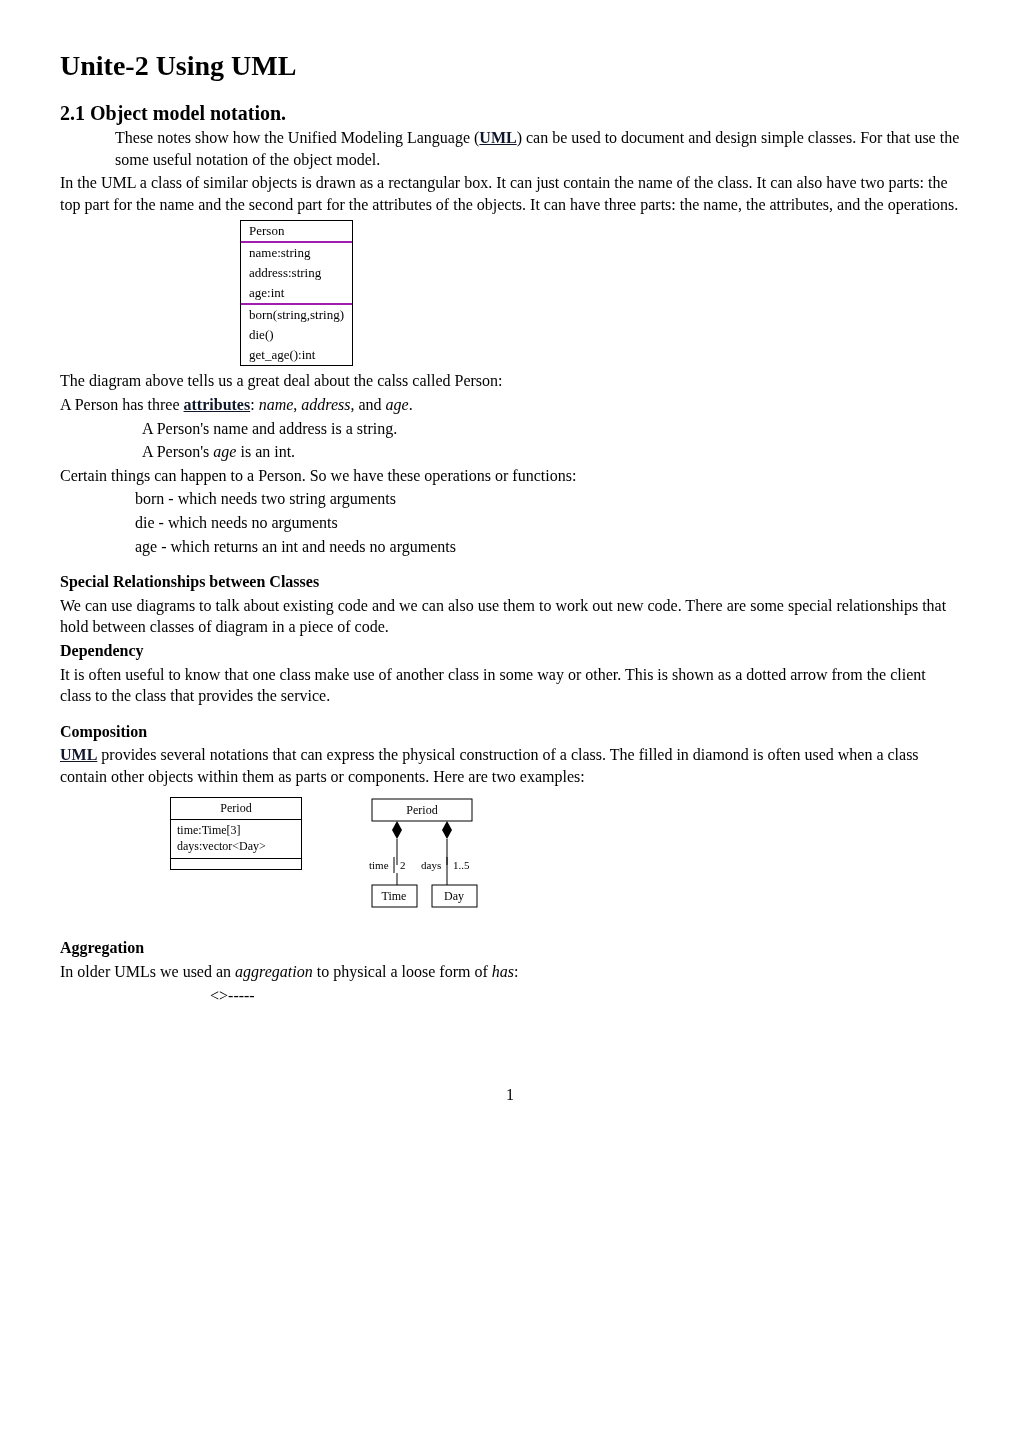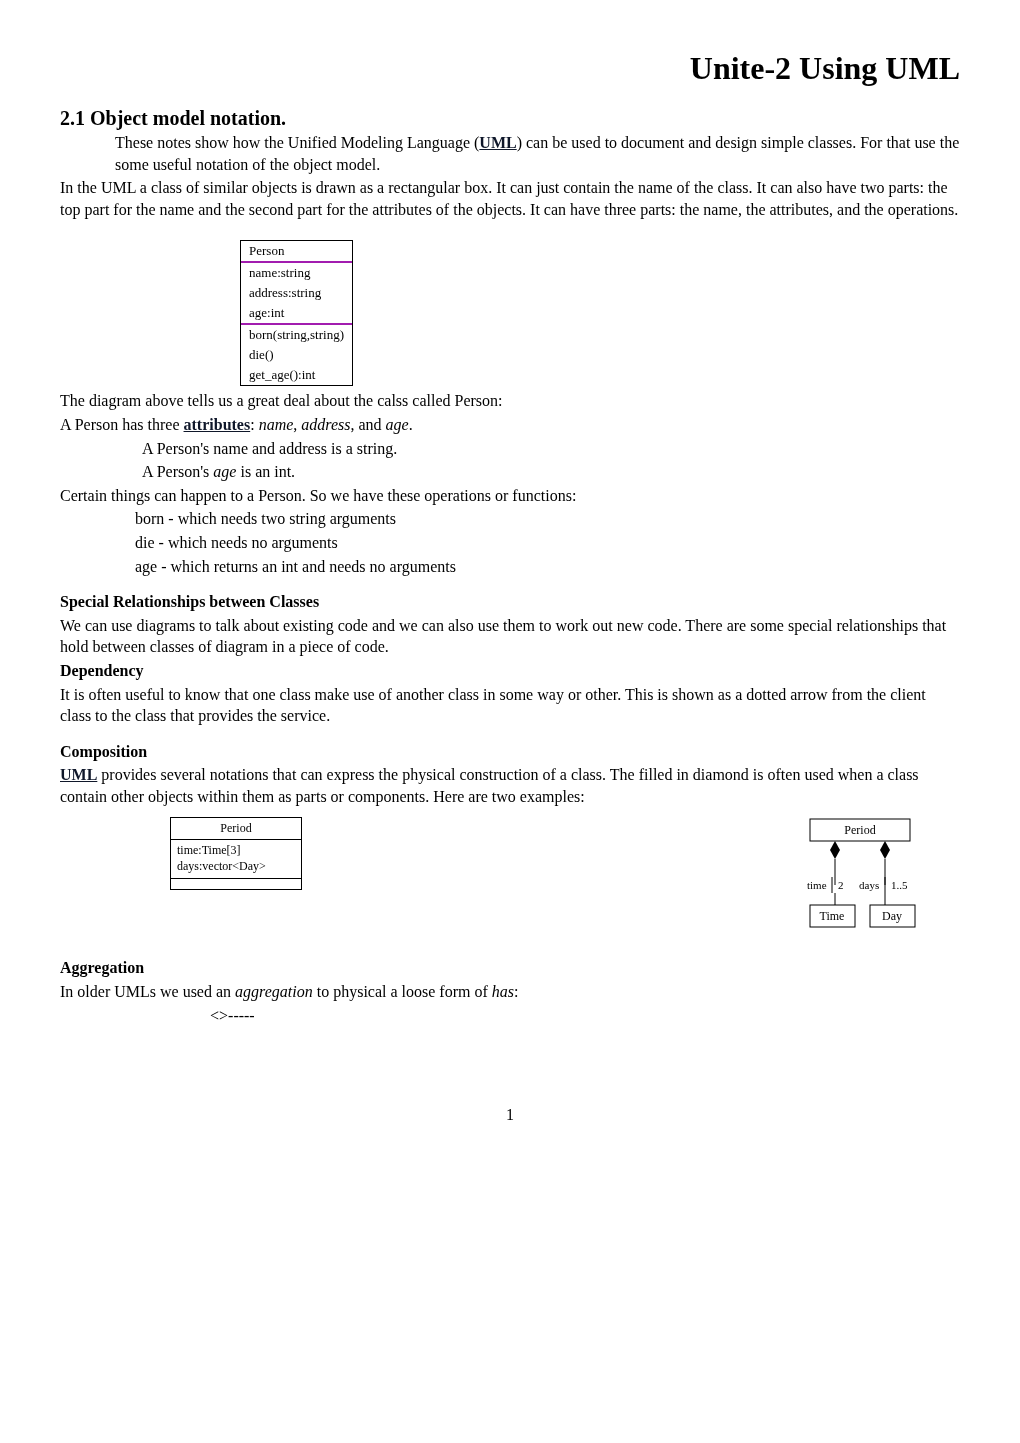--- a/index.html
+++ b/index.html
@@ -5,22 +5,22 @@
   body {
     margin: 0;
     padding: 50px 60px;
     font-family: "Times New Roman", Times, serif;
     font-size: 16px;
     color: #000;
     background: #fff;
     width: 900px;
   }
   h1.title {
-    text-align: right;
-    font-size: 32px;
+    text-align: left;
+    font-size: 28px;
     font-weight: bold;
     margin: 0 0 20px 0;
   }
   h2.section {
     font-size: 20px;
     font-weight: bold;
     margin: 10px 0 2px 0;
   }
   p {
     margin: 0 0 2px 0;
@@ -35,38 +35,37 @@
   }
   .bold { font-weight: bold; }
   .italic { font-style: italic; }
   
   .uml-box {
     border: 1px solid #000;
     display: inline-block;
     font-family: "Times New Roman", serif;
     font-size: 13px;
     margin-left: 180px;
-    margin-top: 18px;
+    margin-top: 3px;
     margin-bottom: 4px;
   }
   .uml-row {
     padding: 2px 8px;
   }
   .uml-divider {
     border-top: 2px solid #a21caf;
   }
   
   .comp-wrap {
     display: flex;
     gap: 20px;
     margin-left: 110px;
     margin-top: 10px;
     margin-bottom: 20px;
     align-items: flex-start;
-    justify-content: space-between;
   }
   .comp-left {
     border: 1px solid #000;
     font-size: 12px;
     width: 130px;
   }
   .comp-left .cname {
     text-align: center;
     padding: 3px 0;
   }

